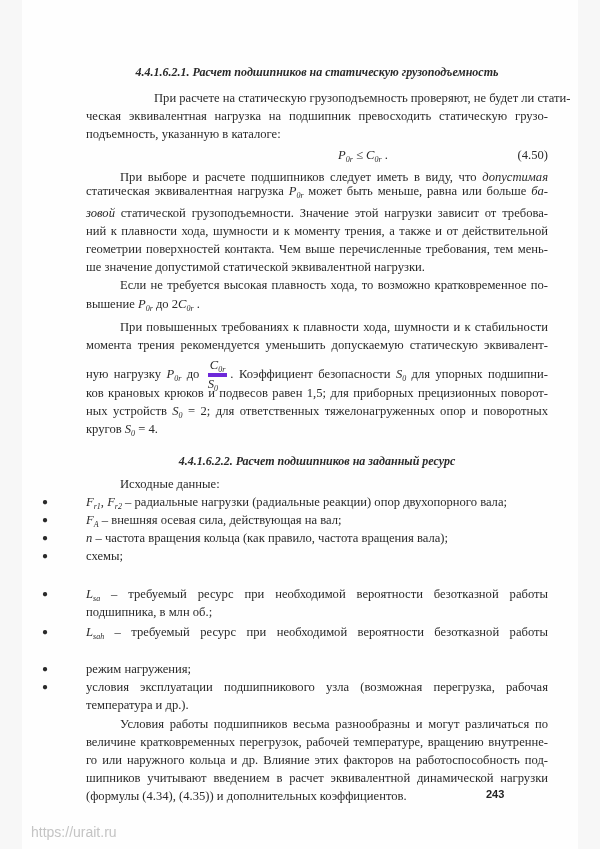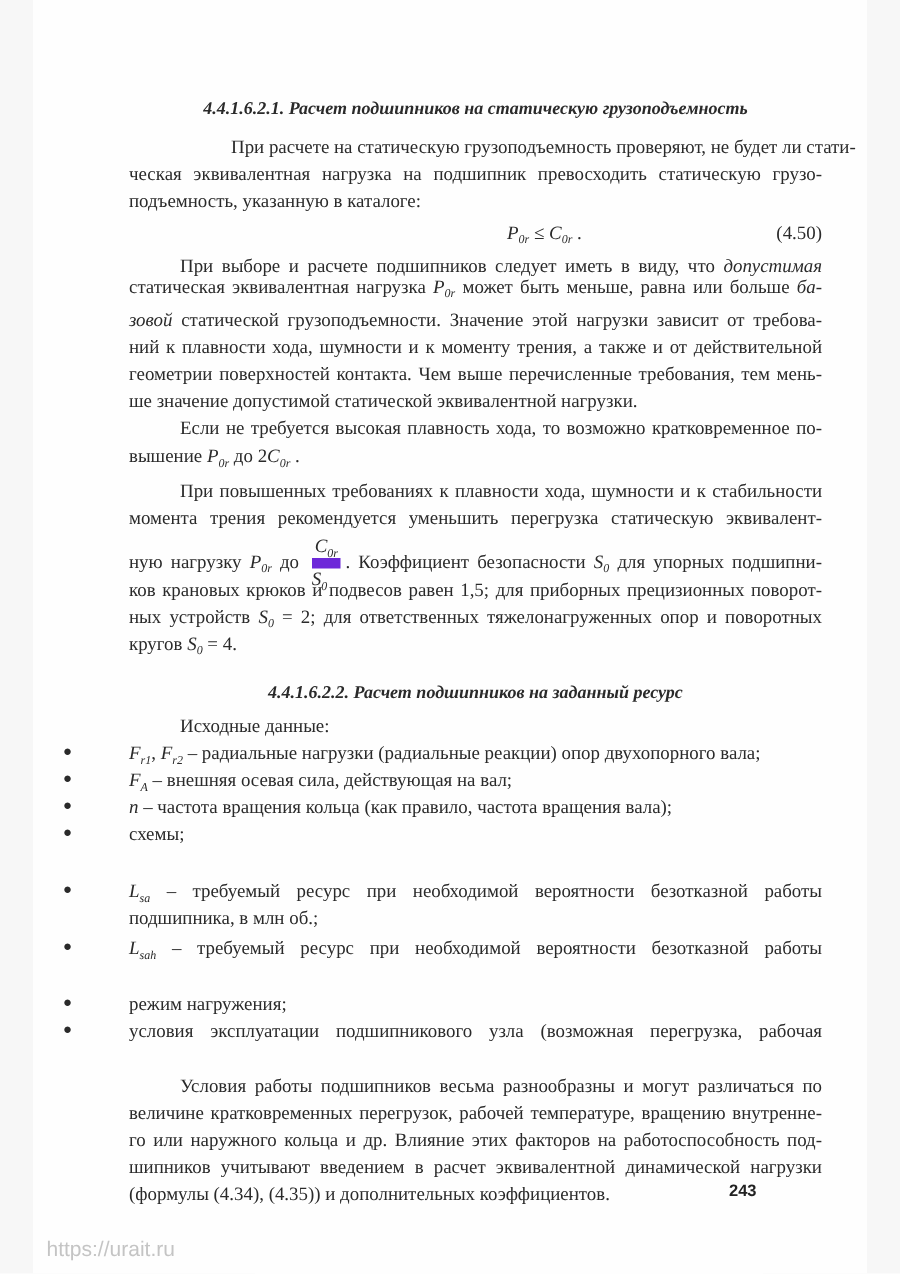--- a/index.html
+++ b/index.html
@@ -19,21 +19,21 @@
     position: absolute; left: 0; width: 462px;
   }
   .line { position: absolute; left: 0; width: 462px; white-space: nowrap; text-align: justify; text-align-last: justify; }
   .line.last { text-align-last: left; }
   .i { font-style: italic; }
   sub { font-size: 8px; vertical-align: -3px; line-height: 0; }
   .formula { position: absolute; left: 0; width: 462px; }
   .formula .expr { position: absolute; left: 214px; font-style: italic; margin-left: 38px; }
   .formula .num { position: absolute; right: 0; }
   .frac { display: inline-block; vertical-align: middle; text-align: center; font-style: italic; margin: 0 3px; }
-  .frac .n { display: block; border-bottom: 7px solid #6d28d9; padding: 0 2px; line-height: 15px; }
+  .frac .n { display: block; border-bottom: 4px solid #6d28d9; padding: 0 2px; line-height: 15px; }
   .frac .d { display: block; line-height: 15px; }
   .bullet-item { position: absolute; left: 0; width: 462px; }
   .bullet-dot { position: absolute; left: -44px; top: 0; font-size: 10px; }
   .bullet-text { position: absolute; left: 0; width: 462px; text-align: justify; text-align-last: left; }
   .bl { display: block; white-space: nowrap; text-align: justify; text-align-last: justify; }
   .bl.last { text-align-last: left; }
   .page-number {
     position: absolute; left: 486px; top: 780px; font-family: "Liberation Sans", sans-serif;
     font-weight: bold; font-size: 11px; color: #222;
   }
@@ -68,21 +68,21 @@
       <div class="line last" style="top:258px;">ше значение допустимой статической эквивалентной нагрузки.</div>
     </div>
 
     <div>
       <div class="line" style="top:276px; left:34px; width:428px;">Если не требуется высокая плавность хода, то возможно кратковременное по-</div>
       <div class="line last" style="top:295px;"><span>вышение </span><span class="i">P</span><sub class="i">0r</sub><span> до 2</span><span class="i">C</span><sub class="i">0r</sub><span> .</span></div>
     </div>
 
     <div>
       <div class="line" style="top:318px; left:34px; width:428px;">При повышенных требованиях к плавности хода, шумности и к стабильности</div>
-      <div class="line" style="top:336px;">момента трения рекомендуется уменьшить перегрузка статическую эквивалент-</div>
+      <div class="line" style="top:336px;">момента трения рекомендуется уменьшить допускаемую статическую эквивалент-</div>
       <div class="line" style="top:357px; line-height:34px; height:36px;"><span>ную нагрузку </span><span class="i">P</span><sub class="i">0r</sub><span> до </span><span class="frac"><span class="n"><span>C</span><sub>0r</sub></span><span class="d"><span>S</span><sub>0</sub></span></span><span>. Коэффициент безопасности </span><span class="i">S</span><sub class="i">0</sub><span> для упорных подшипни-</span></div>
       <div class="line" style="top:384px;">ков крановых крюков и подвесов равен 1,5; для приборных прецизионных поворот-</div>
       <div class="line" style="top:402px;"><span>ных устройств </span><span class="i">S</span><sub class="i">0</sub><span> = 2; для ответственных тяжелонагруженных опор и поворотных</span></div>
       <div class="line last" style="top:420px;"><span>кругов </span><span class="i">S</span><sub class="i">0</sub><span> = 4.</span></div>
     </div>
 
     <div class="heading" style="top:452px;">4.4.1.6.2.2. Расчет подшипников на заданный ресурс</div>
 
     <div class="line last" style="top:475px; left:34px;">Исходные данные:</div>
 
@@ -127,20 +127,21 @@
       <div class="bullet-item" style="top:660px;">
         <span class="bullet-dot">●</span>
         <div class="bullet-text">
             <span class="bl last">режим нагружения;</span>
           </div>
       </div>
       <div class="bullet-item" style="top:678px;">
         <span class="bullet-dot">●</span>
         <div class="bullet-text">
             <span class="bl">условия эксплуатации подшипникового узла (возможная перегрузка, рабочая</span>
+            <span class="bl last">температура и др.).</span>
           </div>
       </div>
     </div>
 
     <div>
       <div class="line" style="top:715px; left:34px; width:428px;">Условия работы подшипников весьма разнообразны и могут различаться по</div>
       <div class="line" style="top:733px;">величине кратковременных перегрузок, рабочей температуре, вращению внутренне-</div>
       <div class="line" style="top:751px;">го или наружного кольца и др. Влияние этих факторов на работоспособность под-</div>
       <div class="line" style="top:769px;">шипников учитывают введением в расчет эквивалентной динамической нагрузки</div>
       <div class="line last" style="top:787px;">(формулы (4.34), (4.35)) и дополнительных коэффициентов.</div>

